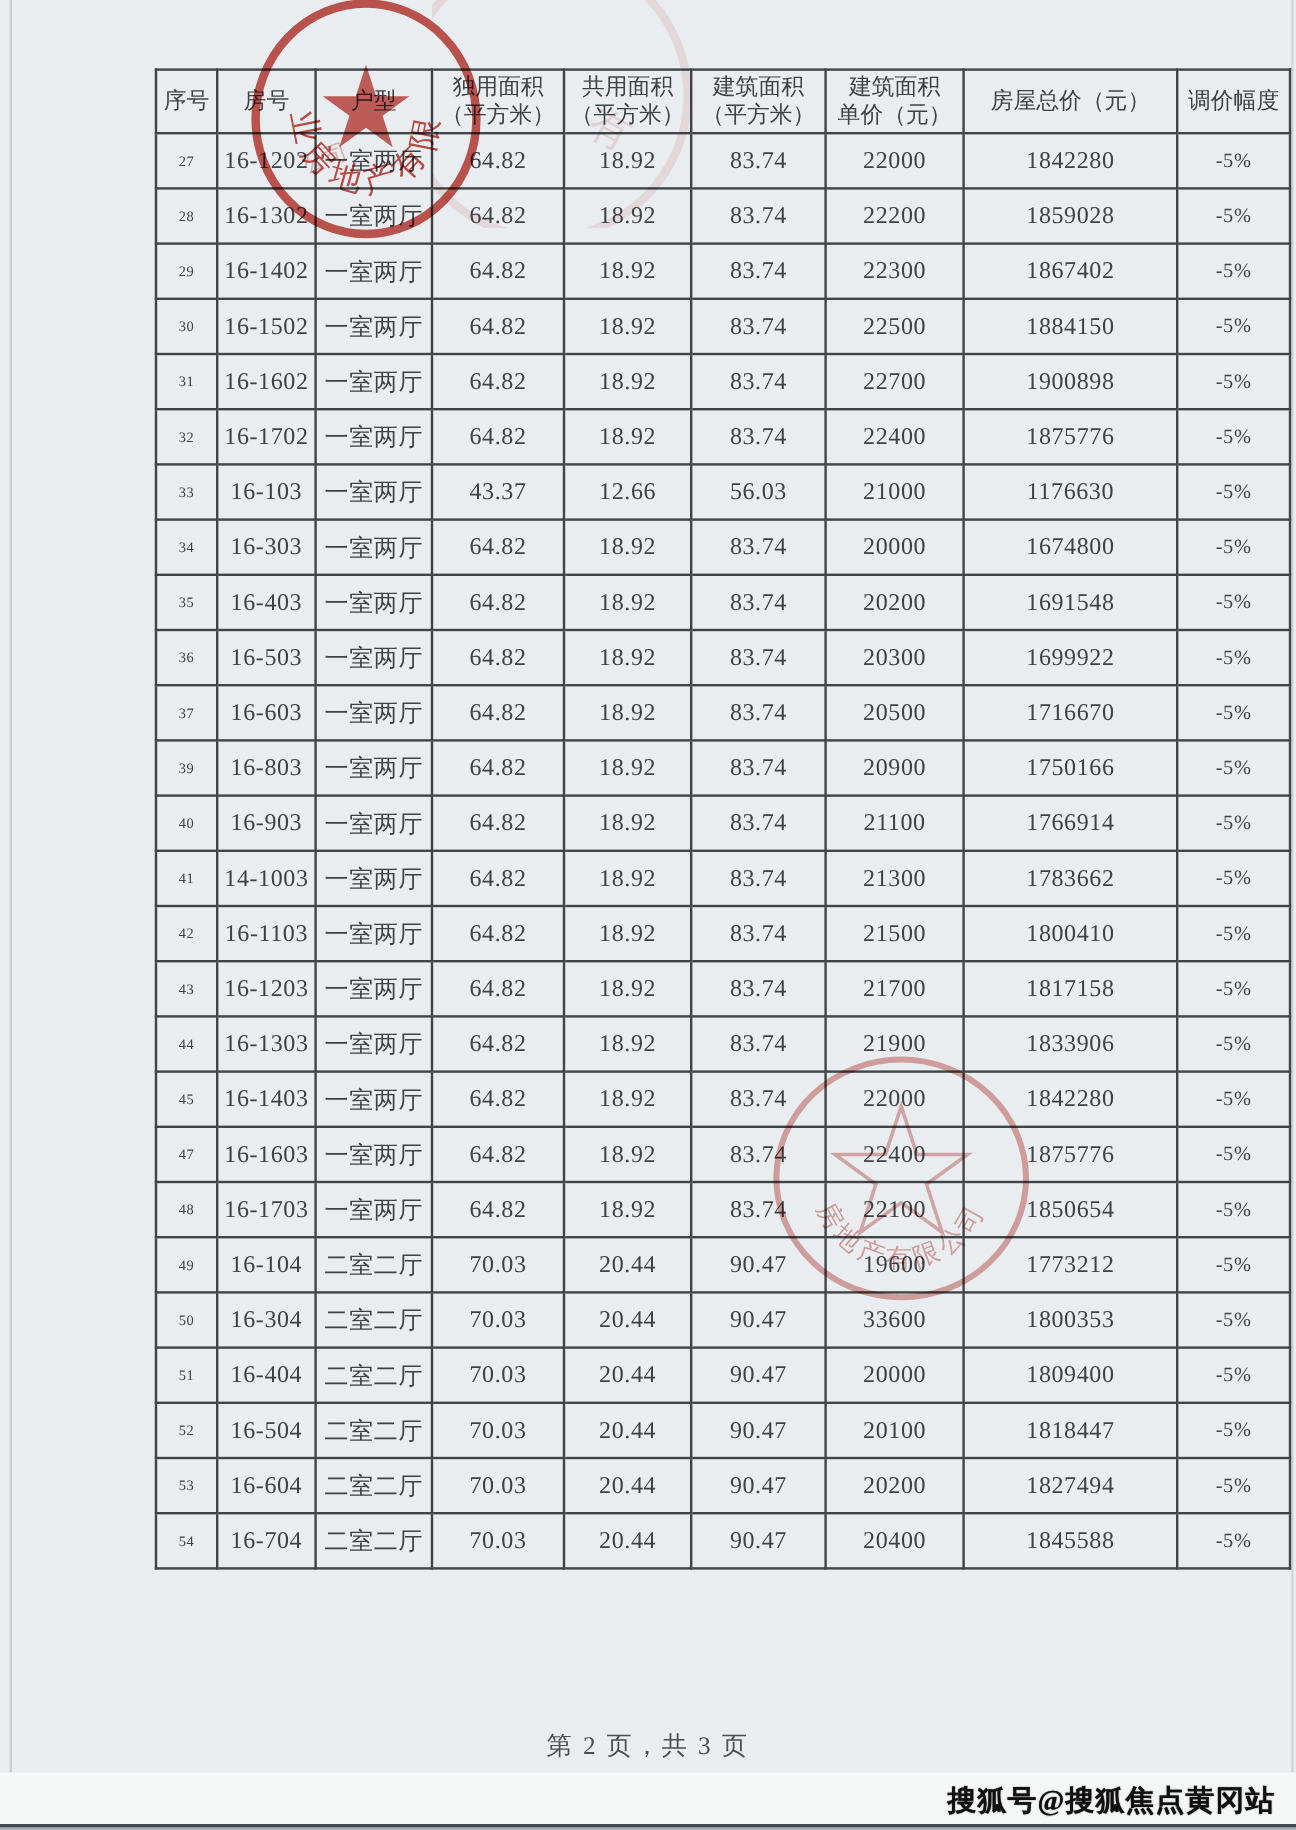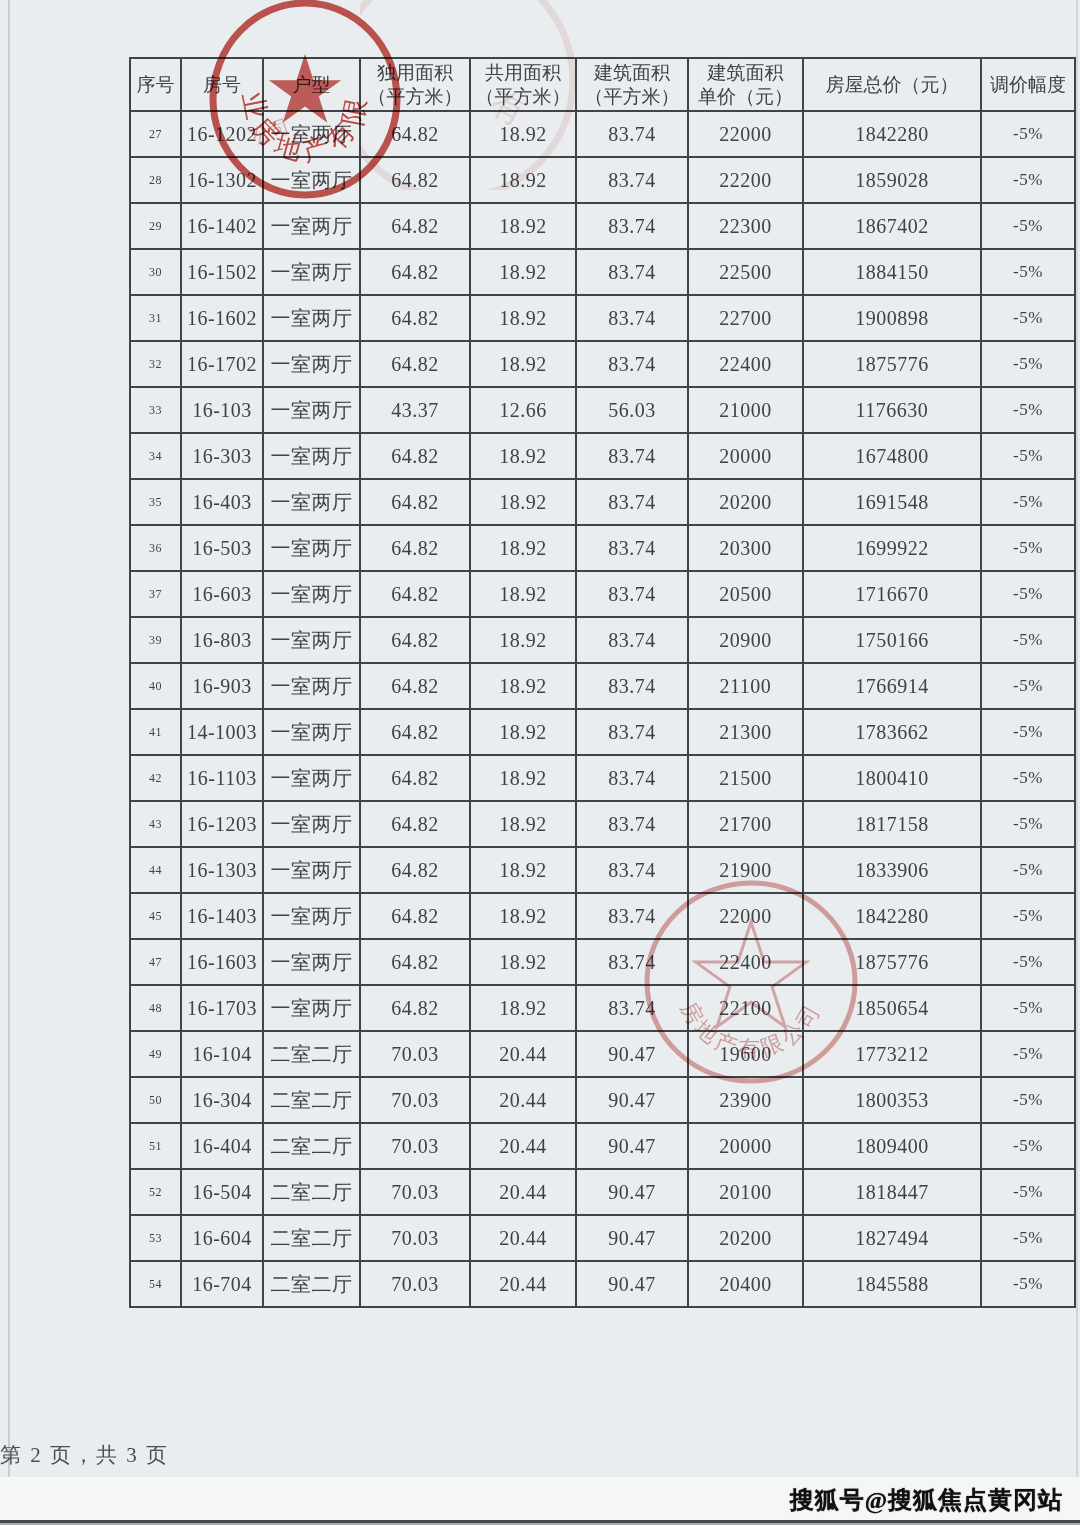--- a/index.html
+++ b/index.html
@@ -22,21 +22,21 @@
   .price-table th,.price-table td{
     border:2px solid #3f4447;text-align:center;vertical-align:middle;
     font-weight:normal;padding:0 2px;overflow:hidden;
   }
   .price-table th{height:51px;font-size:19px;line-height:1.22;white-space:pre-line;}
   .price-table td{height:44px;font-size:20px;letter-spacing:0.5px;}
   .price-table td:last-child{font-size:17px;}
   .price-table td:first-child{font-size:12px;}
 
   .footer-page{
-    position:absolute;left:0;top:1441px;width:1080px;text-align:left;
+    position:absolute;left:0;top:1441px;width:1080px;text-align:center;
     font-size:21px;color:#4a4f52;letter-spacing:2px;
   }
   .watermark{
     position:absolute;right:17px;top:1484px;
     font-family:Liberation Serif, serif;
     font-weight:bold;font-size:24px;color:#101010;letter-spacing:1px;
     text-shadow:0 0 1px #2a2a2a;
   }
   .seal{position:absolute;mix-blend-mode:multiply;pointer-events:none;}
   .seal-top{left:195px;top:-8px;}
@@ -313,21 +313,21 @@
         <td>1773212</td>
         <td>-5%</td>
       </tr>
       <tr>
         <td>50</td>
         <td>16-304</td>
         <td>二室二厅</td>
         <td>70.03</td>
         <td>20.44</td>
         <td>90.47</td>
-        <td>23900</td>
+        <td>33600</td>
         <td>1800353</td>
         <td>-5%</td>
       </tr>
       <tr>
         <td>51</td>
         <td>16-404</td>
         <td>二室二厅</td>
         <td>70.03</td>
         <td>20.44</td>
         <td>90.47</td>

